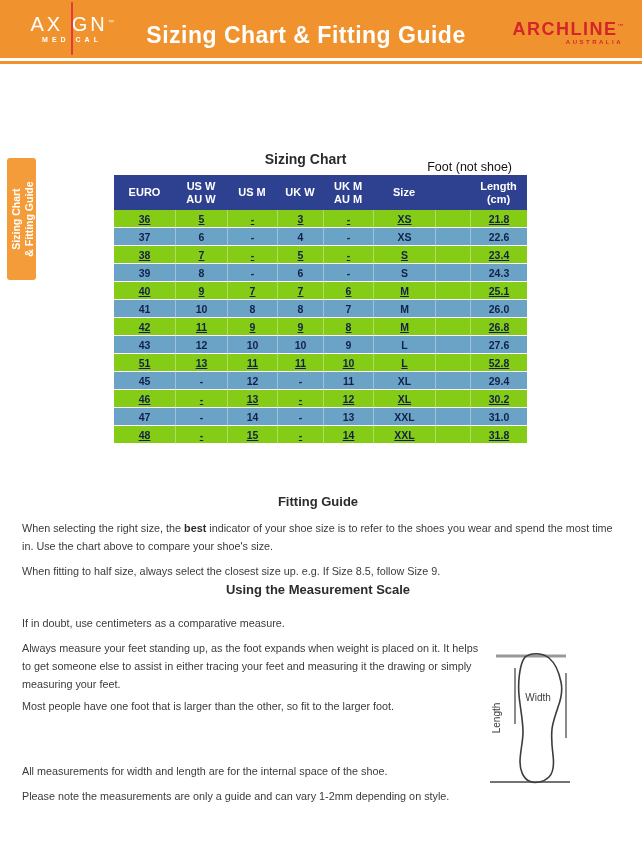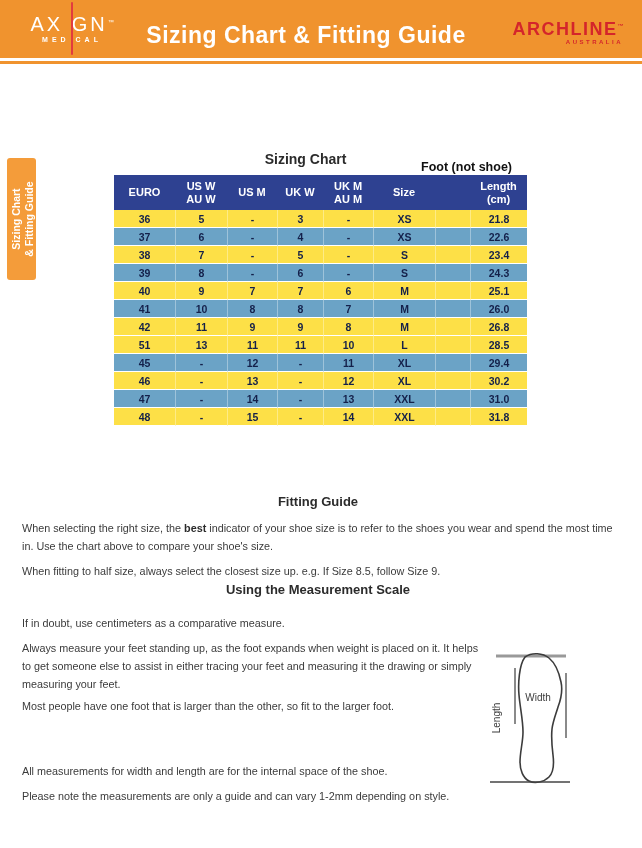--- a/index.html
+++ b/index.html
@@ -29,33 +29,33 @@
   
   .side-tab { position:absolute; left:7px; top:158px; width:29px; height:122px;
     background:#F49C3A; border-radius:3px; }
   .side-tab-inner { position:absolute; left:50%; top:50%; width:122px; height:29px;
     transform:translate(-50%,-50%) rotate(-90deg); text-align:center;
     color:#fff; font-weight:bold; font-size:10.5px; line-height:12.5px; padding-top:2px; }
 
   
   .chart-title { position:absolute; left:99px; top:151px; width:413px; text-align:center;
     font-size:14px; font-weight:bold; color:#2b2b2b; }
-  .foot-label { position:absolute; right:130px; top:160px; font-size:12.5px; font-weight:bold; color:#111; }
+  .foot-label { position:absolute; right:130px; top:160px; font-size:12.5px; font-weight:normal; color:#111; }
 
   
   table.sizing { position:absolute; left:99px; top:175px; width:413px;
     border-collapse:separate; border-spacing:0; table-layout:fixed;padding-left:15px; }
   table.sizing th { background:#2E4191; color:#fff; font-size:11px; font-weight:bold;
     height:35px; vertical-align:middle; text-align:center; white-space:pre-line; line-height:12.5px; }
   table.sizing td { height:18px; text-align:center; vertical-align:middle;
     font-size:10.5px; font-weight:bold; color:#14204A;
     border-bottom:1px solid #ffffff; border-left:1px solid rgba(255,255,255,0.35); }
   table.sizing td:first-child { border-left:none; }
   table.sizing tr.alt-a td { background:#6BA3C6; }
-  table.sizing tr.alt-b td { background:#fde047; }
+  table.sizing tr.alt-b td { background:#84cc16;text-decoration:underline; }
   col.c-euro{width:61px;} col.c-usw{width:52px;} col.c-usm{width:50px;}
   col.c-ukw{width:46px;} col.c-ukm{width:50px;} col.c-size{width:62px;}
   col.c-sp{width:35px;} col.c-len{width:57px;}
 
   
   .h2 { position:absolute; left:0; width:636px; text-align:center;
     font-size:13px; font-weight:bold; color:#2b2b2b; }
   .para { position:absolute; left:22px; font-size:10.8px; line-height:18px; color:#3b3b3b; }
   .para b { color:#2b2b2b; }
 
@@ -193,29 +193,39 @@
         <tr class="alt-b">
           <td>42</td>
           <td>11</td>
           <td>9</td>
           <td>9</td>
           <td>8</td>
           <td>M</td>
           <td></td>
           <td>26.8</td>
         </tr>
+        <tr class="alt-a">
+          <td>43</td>
+          <td>12</td>
+          <td>10</td>
+          <td>10</td>
+          <td>9</td>
+          <td>L</td>
+          <td></td>
+          <td>27.6</td>
+        </tr>
         <tr class="alt-b">
           <td>51</td>
           <td>13</td>
           <td>11</td>
           <td>11</td>
           <td>10</td>
           <td>L</td>
           <td></td>
-          <td>28.5</td>
+          <td>52.8</td>
         </tr>
         <tr class="alt-a">
           <td>45</td>
           <td>-</td>
           <td>12</td>
           <td>-</td>
           <td>11</td>
           <td>XL</td>
           <td></td>
           <td>29.4</td>

